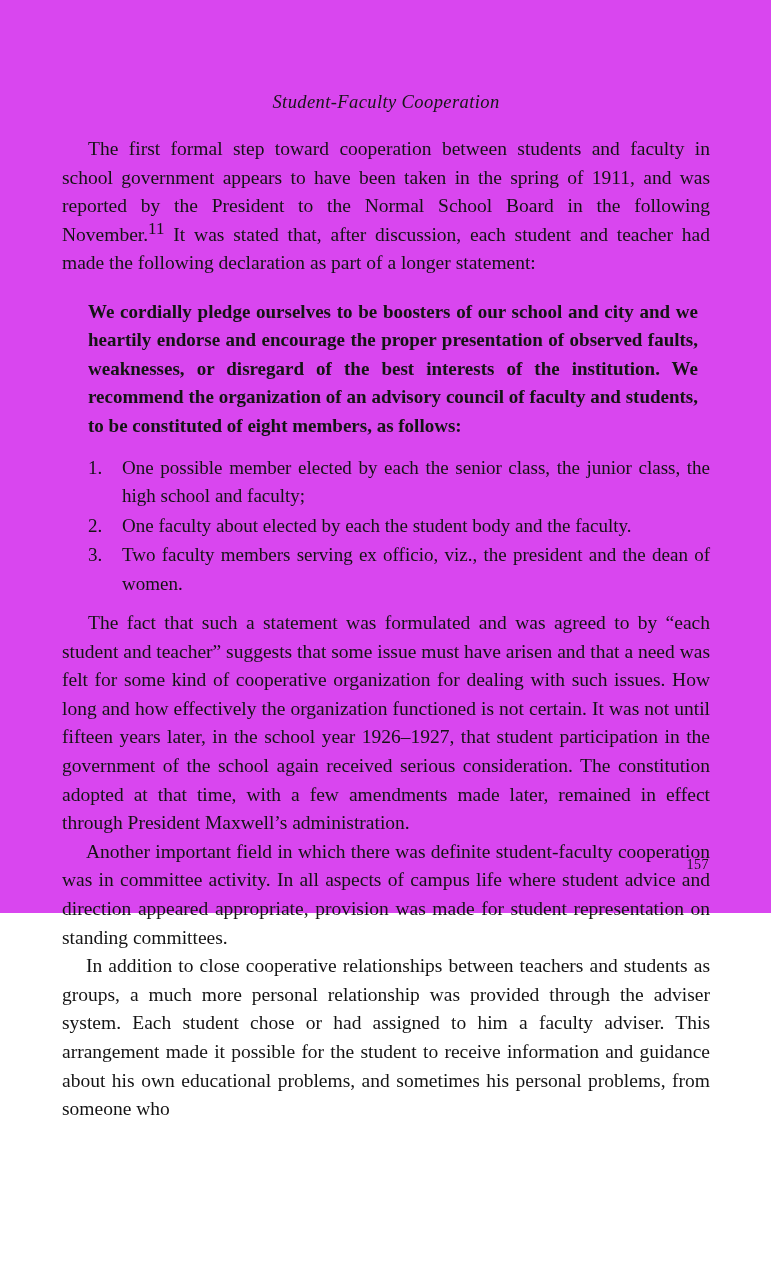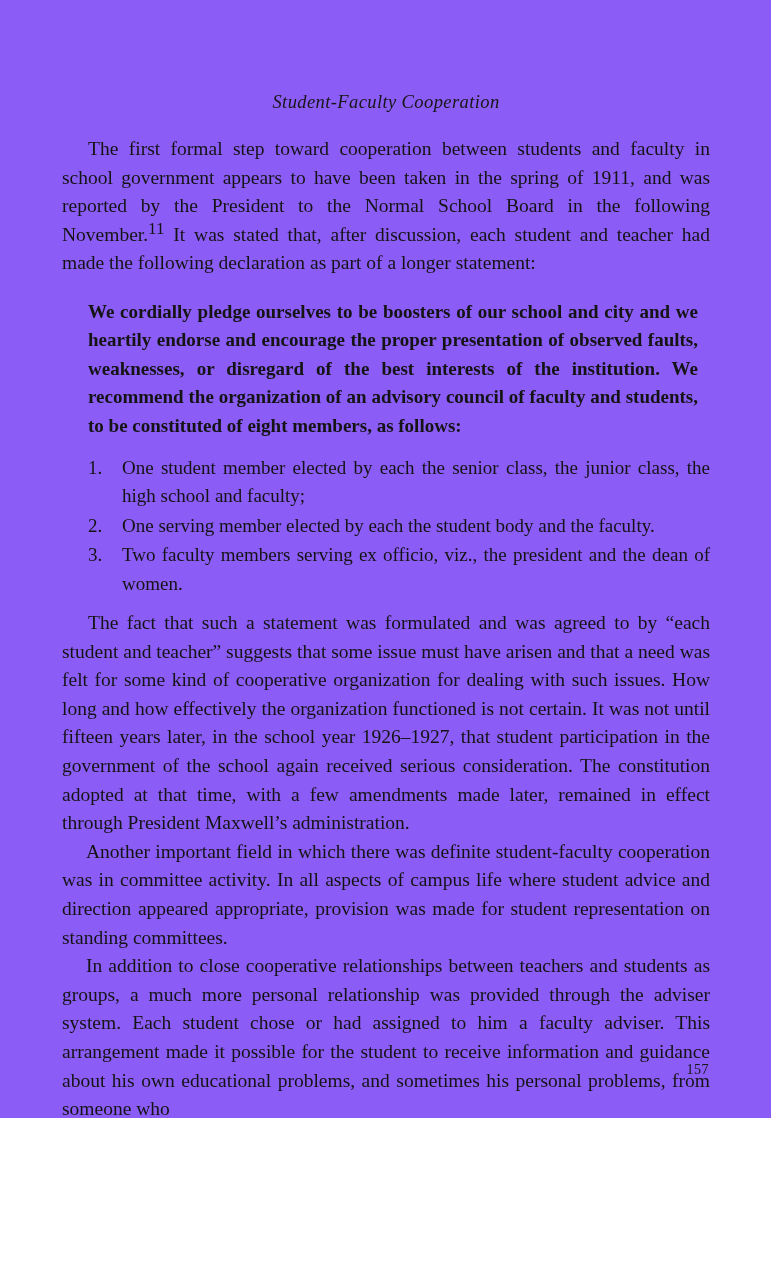--- a/index.html
+++ b/index.html
@@ -13,22 +13,22 @@
     position: relative;
     font-family: "Liberation Serif", serif;
     color: #1a1a1a;
     overflow: hidden;
   }
   .page {
     position: absolute;
     left: 0;
     top: 0;
     width: 771px;
-    height: 1118px;
-    background: #8b5cf6;
+    height: 913px;
+    background: #d946ef;
   }
   .content {
     position: absolute;
     left: 62px;
     top: 92px;
     width: 648px;
   }
   .running-head {
     text-align: center;
     font-style: italic;
@@ -110,25 +110,25 @@
 
     <p class="body-par">
       <span>The first formal step toward cooperation between students and faculty in school government appears to have been taken in the spring of 1911, and was reported by the President to the Normal School Board in the following November.</span><sup class="fn">11</sup><span> It was stated that, after discussion, each student and teacher had made the following declaration as part of a longer statement:</span>
     </p>
 
     <div class="quote">We cordially pledge ourselves to be boosters of our school and city and we heartily endorse and encourage the proper presentation of observed faults, weaknesses, or disregard of the best interests of the institution. We recommend the organization of an advisory council of faculty and students, to be constituted of eight members, as follows:</div>
 
     <ol class="quote-list">
       <li>
         <span class="num">1.</span>
-        <span>One student member elected by each the senior class, the junior class, the high school and faculty;</span>
+        <span>One possible member elected by each the senior class, the junior class, the high school and faculty;</span>
       </li>
       <li>
         <span class="num">2.</span>
-        <span>One serving member elected by each the student body and the faculty.</span>
+        <span>One faculty about elected by each the student body and the faculty.</span>
       </li>
       <li>
         <span class="num">3.</span>
         <span>Two faculty members serving ex officio, viz., the president and the dean of women.</span>
       </li>
     </ol>
 
     <div class="spacer-sm"></div>
 
     <p class="body-par after-quote">The fact that such a statement was formulated and was agreed to by “each student and teacher” suggests that some issue must have arisen and that a need was felt for some kind of cooperative organization for dealing with such issues. How long and how effectively the organization functioned is not certain. It was not until fifteen years later, in the school year 1926–1927, that student participation in the government of the school again received serious consideration. The constitution adopted at that time, with a few amendments made later, remained in effect through President Maxwell’s administration.</p>

